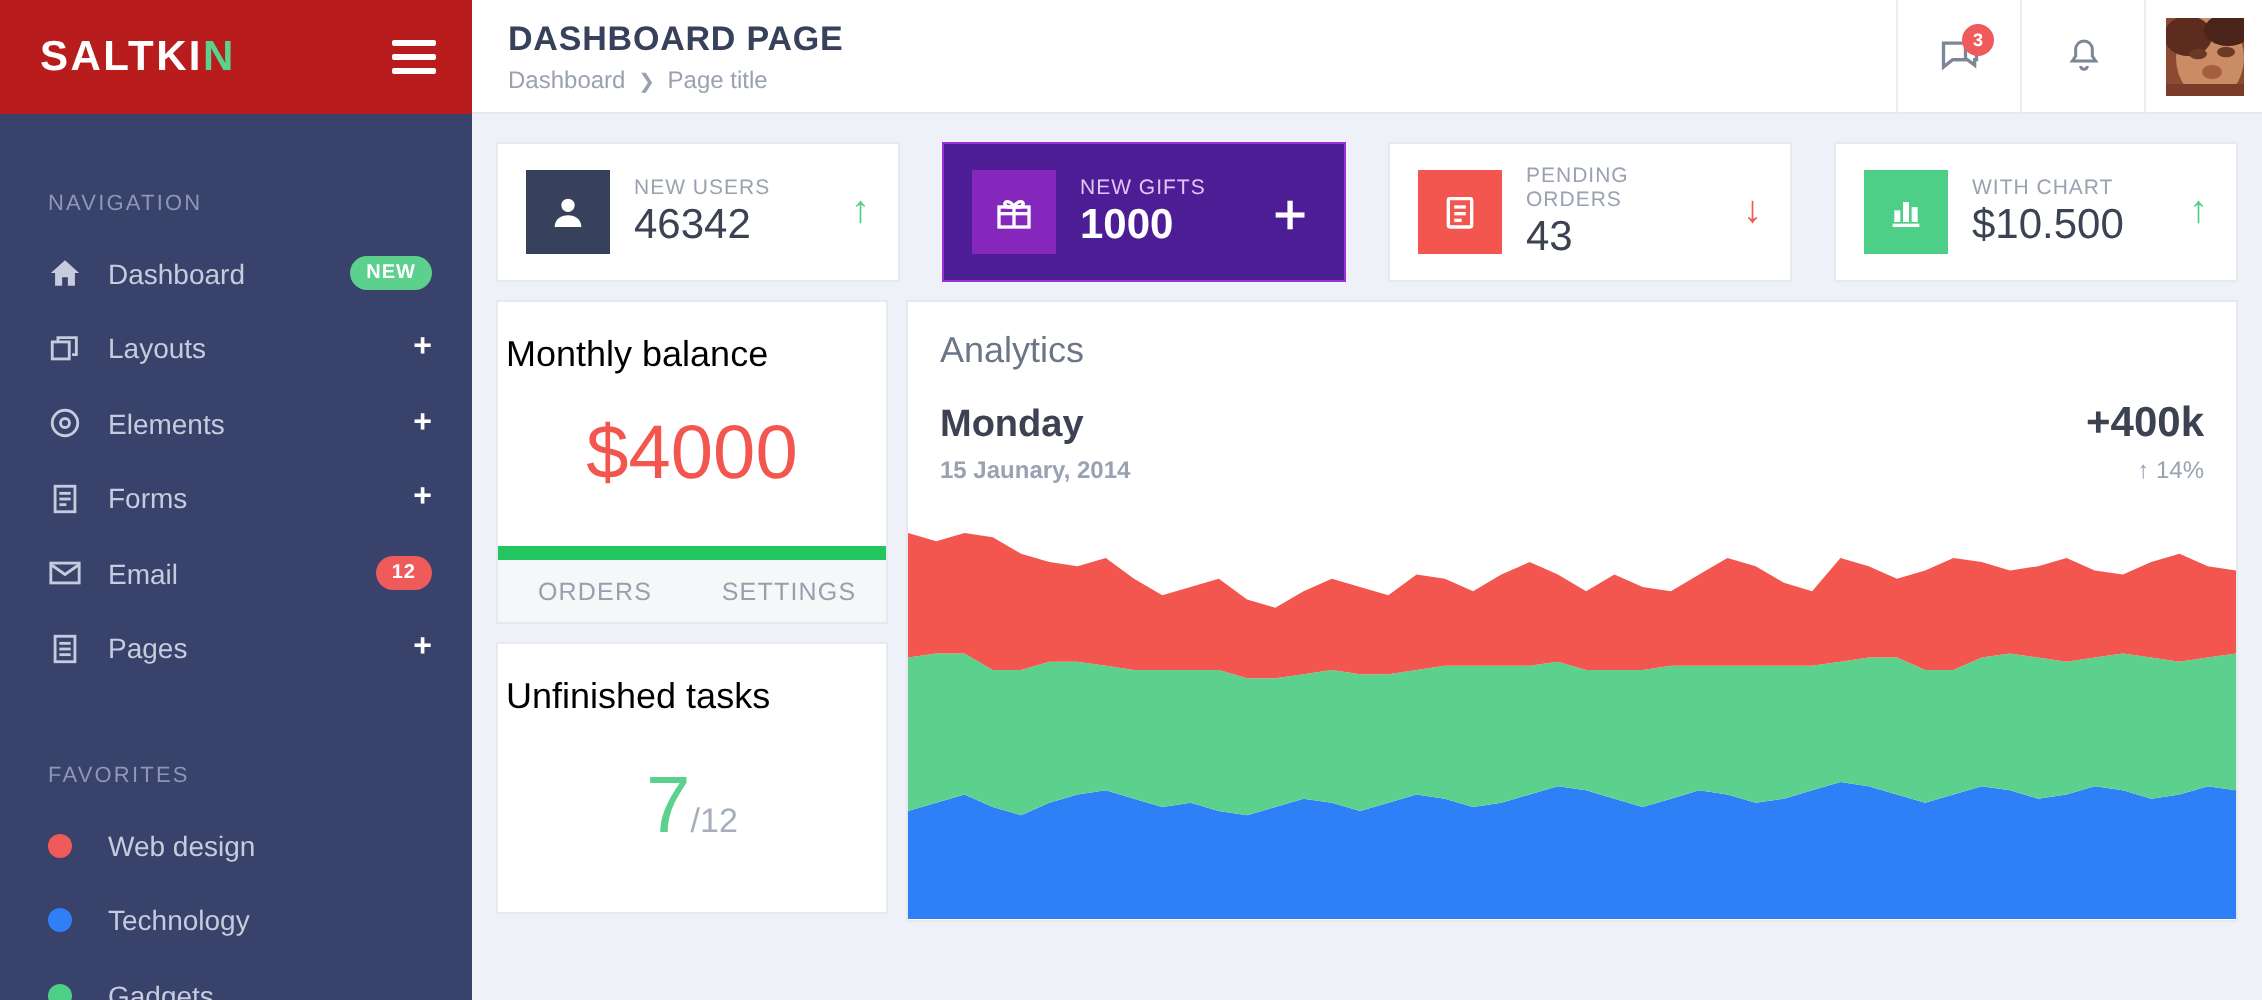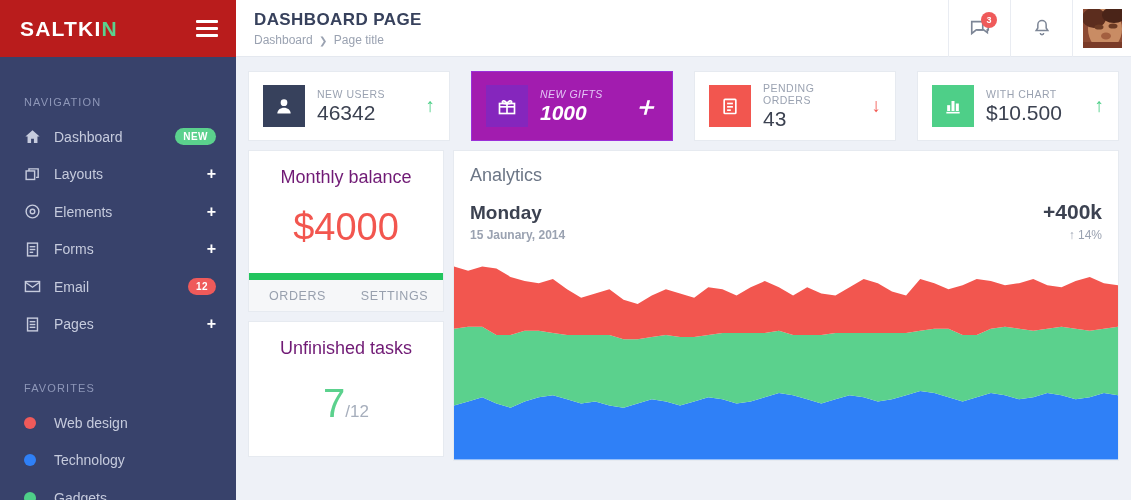--- a/index.html
+++ b/index.html
@@ -73,21 +73,21 @@
   }
 
   .content { flex: 1; padding: 14px 12px 0 12px; overflow: hidden; }
 
   
   .stat-row { display: flex; gap: 21px; }
   .stat {
     flex: 1; background: #ffffff; height: 70px; display: flex; align-items: center;
     padding: 0 14px; border: 1px solid #e6eaf0;
   }
-  .stat.purple { background: #a21caf; border-color: #9b30d9; font-style: italic; }
+  .stat.purple { background: #4c1d95; border-color: #9b30d9; }
   .stat .sq {
     width: 42px; height: 42px; flex: 0 0 42px; display: flex; align-items: center;
     justify-content: center; color: #fff;
   }
   .sq.navy { background: #37415c; }
   .sq.dkpurple { background: #8526bd; }
   .sq.red { background: #f2564f; }
   .sq.green { background: #4ecf88; }
   .stat .txt { flex: 1; padding-left: 12px; }
   .stat .cap { font-size: 10.5px; letter-spacing: .5px; color: #9aa2b1; text-transform: uppercase; }
@@ -96,21 +96,21 @@
   .stat.purple .val { color: #ffffff; font-weight: bold; }
   .stat .trend { font-size: 19px; padding-left: 6px; }
   .trend.up { color: #4ecf88; }
   .trend.down { color: #f2564f; }
   .trend.white { color: #ffffff; font-size: 26px; font-weight: bold; }
 
   
   .lower { display: flex; gap: 9px; margin-top: 9px; }
   .left-col { width: 196px; flex: 0 0 196px; }
   .card { background: #ffffff; border: 1px solid #e6eaf0; }
-  .card-h { font-size: 18px; color: #701a75; padding: 16px 14px 0 14px; text-align: center; }
+  .card-h { font-size: 18px; color: #000000; padding: 16px 14px 0 4px; }
   .balance-val { font-size: 38px; color: #f2564f; text-align: center; padding: 18px 0 24px 0; }
   .card-foot {
     display: flex; background: #f6f7f9; border-top: 7px solid #22c55e; height: 38px;
   }
   .card-foot a {
     flex: 1; display: flex; align-items: center; justify-content: center;
     font-size: 12.5px; letter-spacing: .6px; color: #98a0ae; text-decoration: none; cursor: pointer;
   }
   .tasks-val { text-align: center; padding: 22px 0 30px 0; }
   .tasks-val .num { font-size: 40px; color: #5bd18d; }

